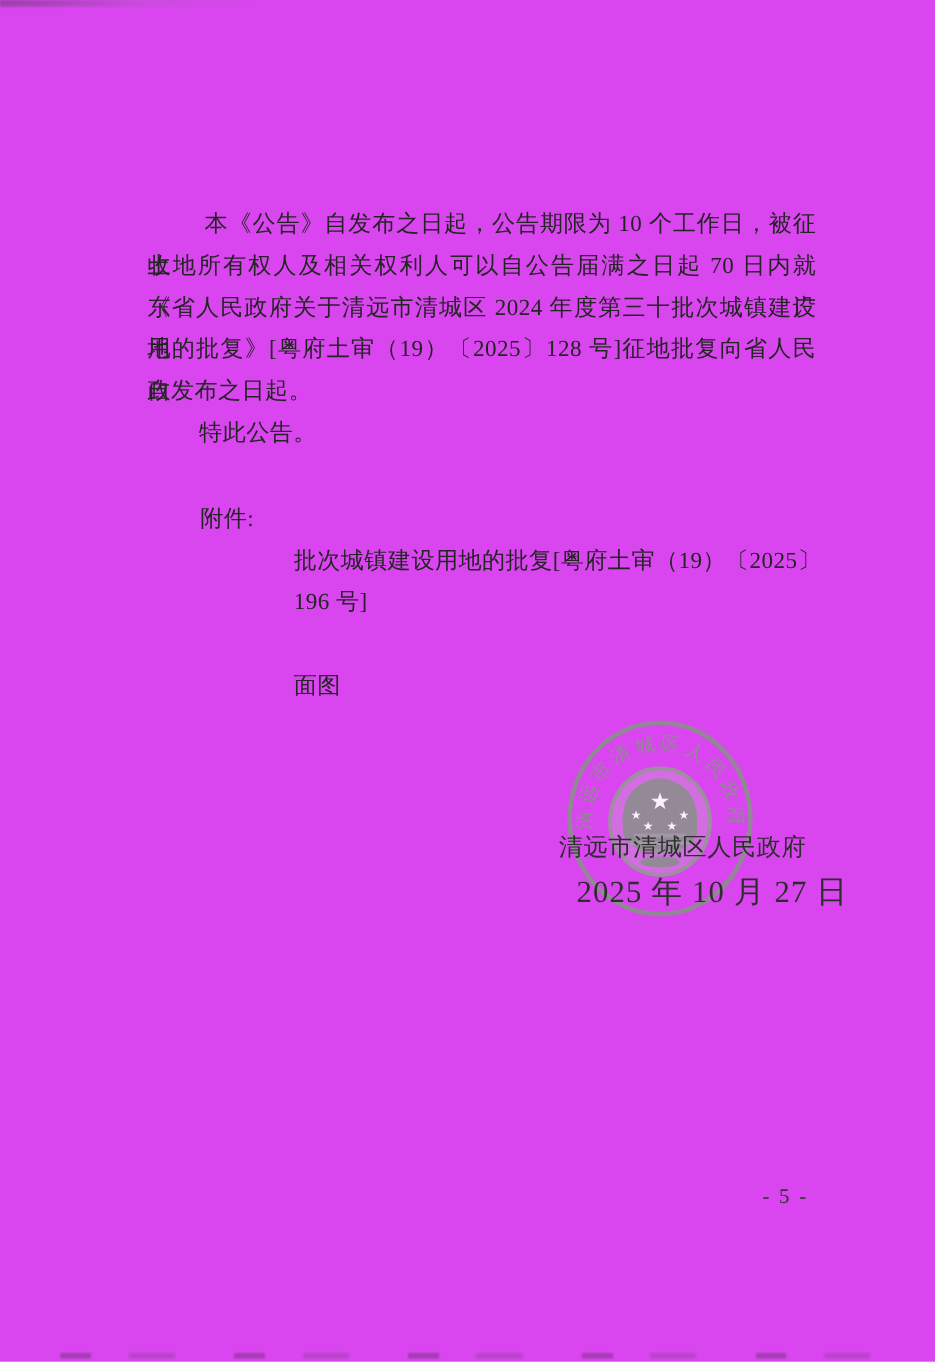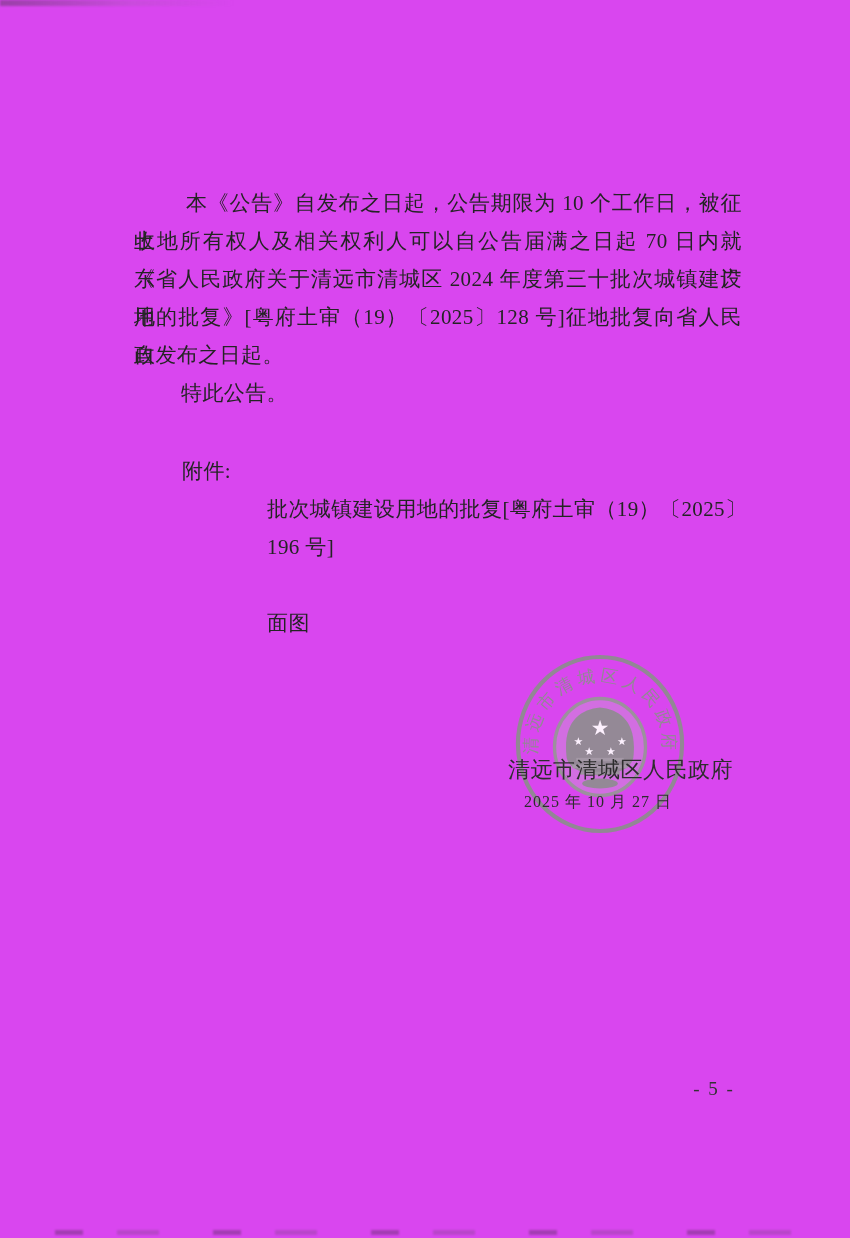--- a/index.html
+++ b/index.html
@@ -31,21 +31,21 @@
   .sig{
     position:absolute;
     font-size:22px;
     letter-spacing:0.5px;
     color:#2d2d2d;
     white-space:nowrap;
     z-index:3;
   }
   .datel{
     position:absolute;
-    font-size:16px;
+    font-size:28px;
     letter-spacing:1px;
     color:#2d2d2d;
     white-space:nowrap;
     z-index:3;
   }
   .pagenum{
     position:absolute;
     left:662px;top:1078px;width:104px;
     font-size:19px;
     letter-spacing:2px;

